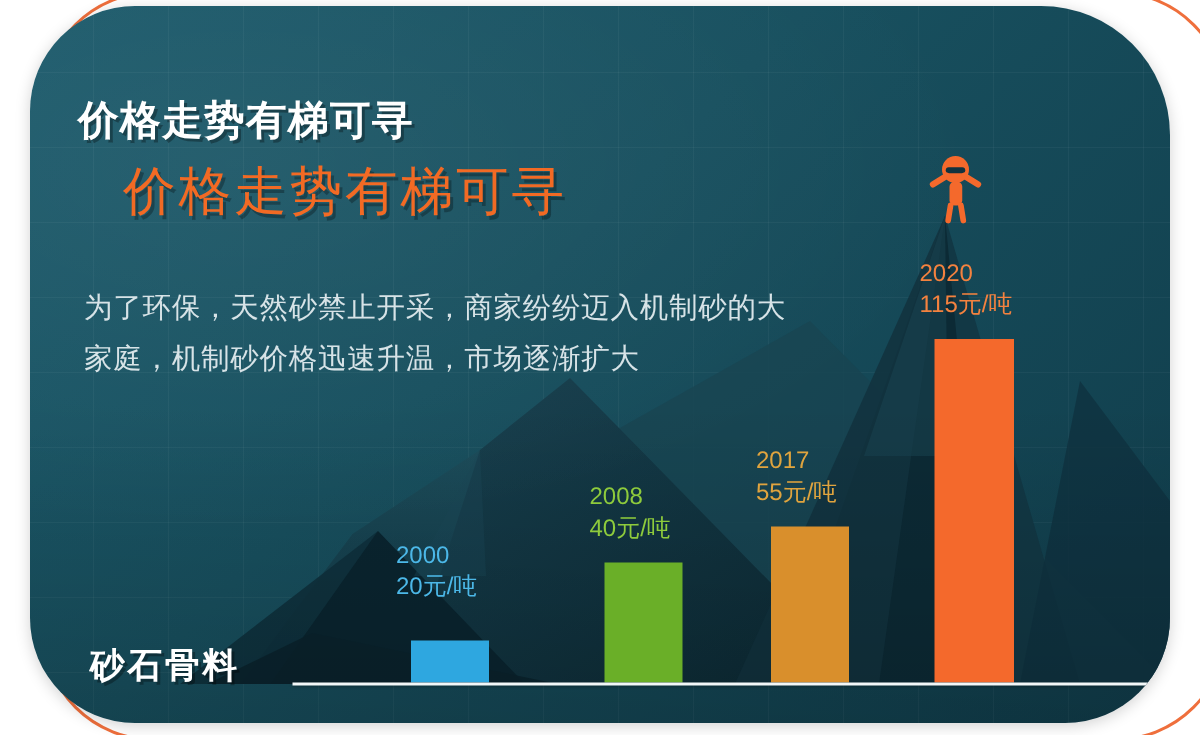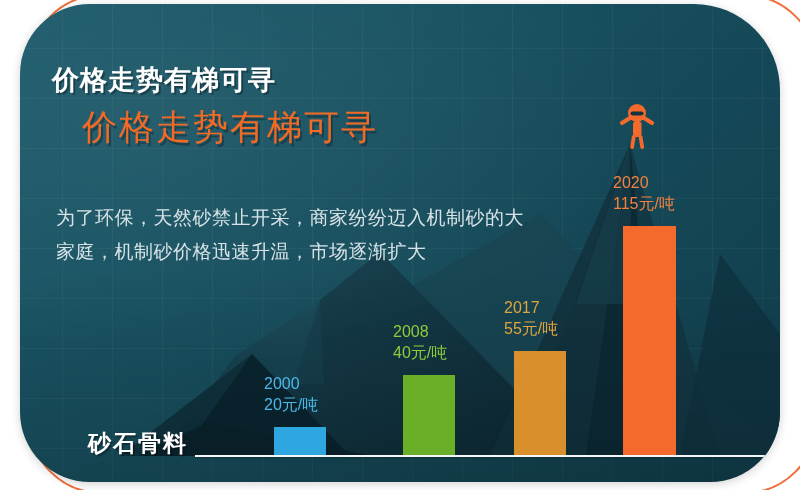--- a/index.html
+++ b/index.html
@@ -35,23 +35,23 @@
   .mountains{position:absolute;left:0;top:0;width:760px;height:478px;}
 
   
   .headline{position:absolute;left:32px;top:58px;z-index:6;
     font-size:27px;font-weight:bold;color:#ffffff;letter-spacing:1px;
     text-shadow:2px 2px 0 rgba(0,0,0,.30);}
   .subhead{position:absolute;left:62px;top:100px;z-index:6;
     font-size:35px;font-weight:normal;color:#f26a24;letter-spacing:2px;
     text-shadow:2px 3px 0 rgba(0,0,0,.28);}
   .body-copy{position:absolute;left:36px;top:185px;width:470px;z-index:6;
-    font-size:19px;line-height:34px;color:#d7e3e7;letter-spacing:.5px;margin-top:12px;}
+    font-size:19px;line-height:34px;color:#d7e3e7;letter-spacing:.5px;}
 
-  .footer-label{position:absolute;left:68px;top:424px;z-index:7;
+  .footer-label{position:absolute;left:40px;top:424px;z-index:7;
     font-size:23px;font-weight:bold;color:#ffffff;letter-spacing:2px;
     text-shadow:2px 2px 0 rgba(0,0,0,.30);}
 
   
   .plot{position:absolute;left:0;top:0;width:760px;height:478px;z-index:5;}
   .axis{position:absolute;left:175px;top:451px;width:590px;height:2px;
     background:#f2f7f8;z-index:6;box-shadow:0 1px 2px rgba(0,0,0,.25);}
 
   .bar{position:absolute;bottom:27px;z-index:6;}
   .bar-lbl{position:absolute;z-index:7;text-align:left;
@@ -117,21 +117,21 @@
         <circle cx="21" cy="11" r="9" fill="#f4692c"></circle>
         <rect x="14.5" y="9.5" width="13" height="4" rx="2" fill="#12333f"></rect>
         <rect x="17" y="19" width="8.5" height="16" rx="3.5" fill="#f4692c"></rect>
         <rect x="3" y="16" width="15" height="4.2" rx="2.1" fill="#f4692c" transform="rotate(-32 10.5 18)"></rect>
         <rect x="24" y="16" width="15" height="4.2" rx="2.1" fill="#f4692c" transform="rotate(32 31.5 18)"></rect>
         <rect x="15" y="33" width="3.8" height="14" rx="1.9" fill="#f4692c" transform="rotate(9 16.9 40)"></rect>
         <rect x="23.5" y="33" width="3.8" height="14" rx="1.9" fill="#f4692c" transform="rotate(-9 25.4 40)"></rect>
       </svg>
 
       <div class="bar" style="left:254px;width:52px;height:28px;background:#2ea7e0;"></div>
-      <div class="bar-lbl" style="left:244px;top:369px;width:72px;color:#4cb8e8;">
+      <div class="bar-lbl" style="left:244px;top:356px;width:72px;color:#4cb8e8;">
         <span class="yr">2000</span>
         <span class="pr">20元/吨</span>
       </div>
 
       <div class="bar" style="left:383px;width:52px;height:80px;background:#6aaf28;"></div>
       <div class="bar-lbl" style="left:373px;top:317px;width:72px;color:#8ecb3c;">
         <span class="yr">2008</span>
         <span class="pr">40元/吨</span>
       </div>
 

